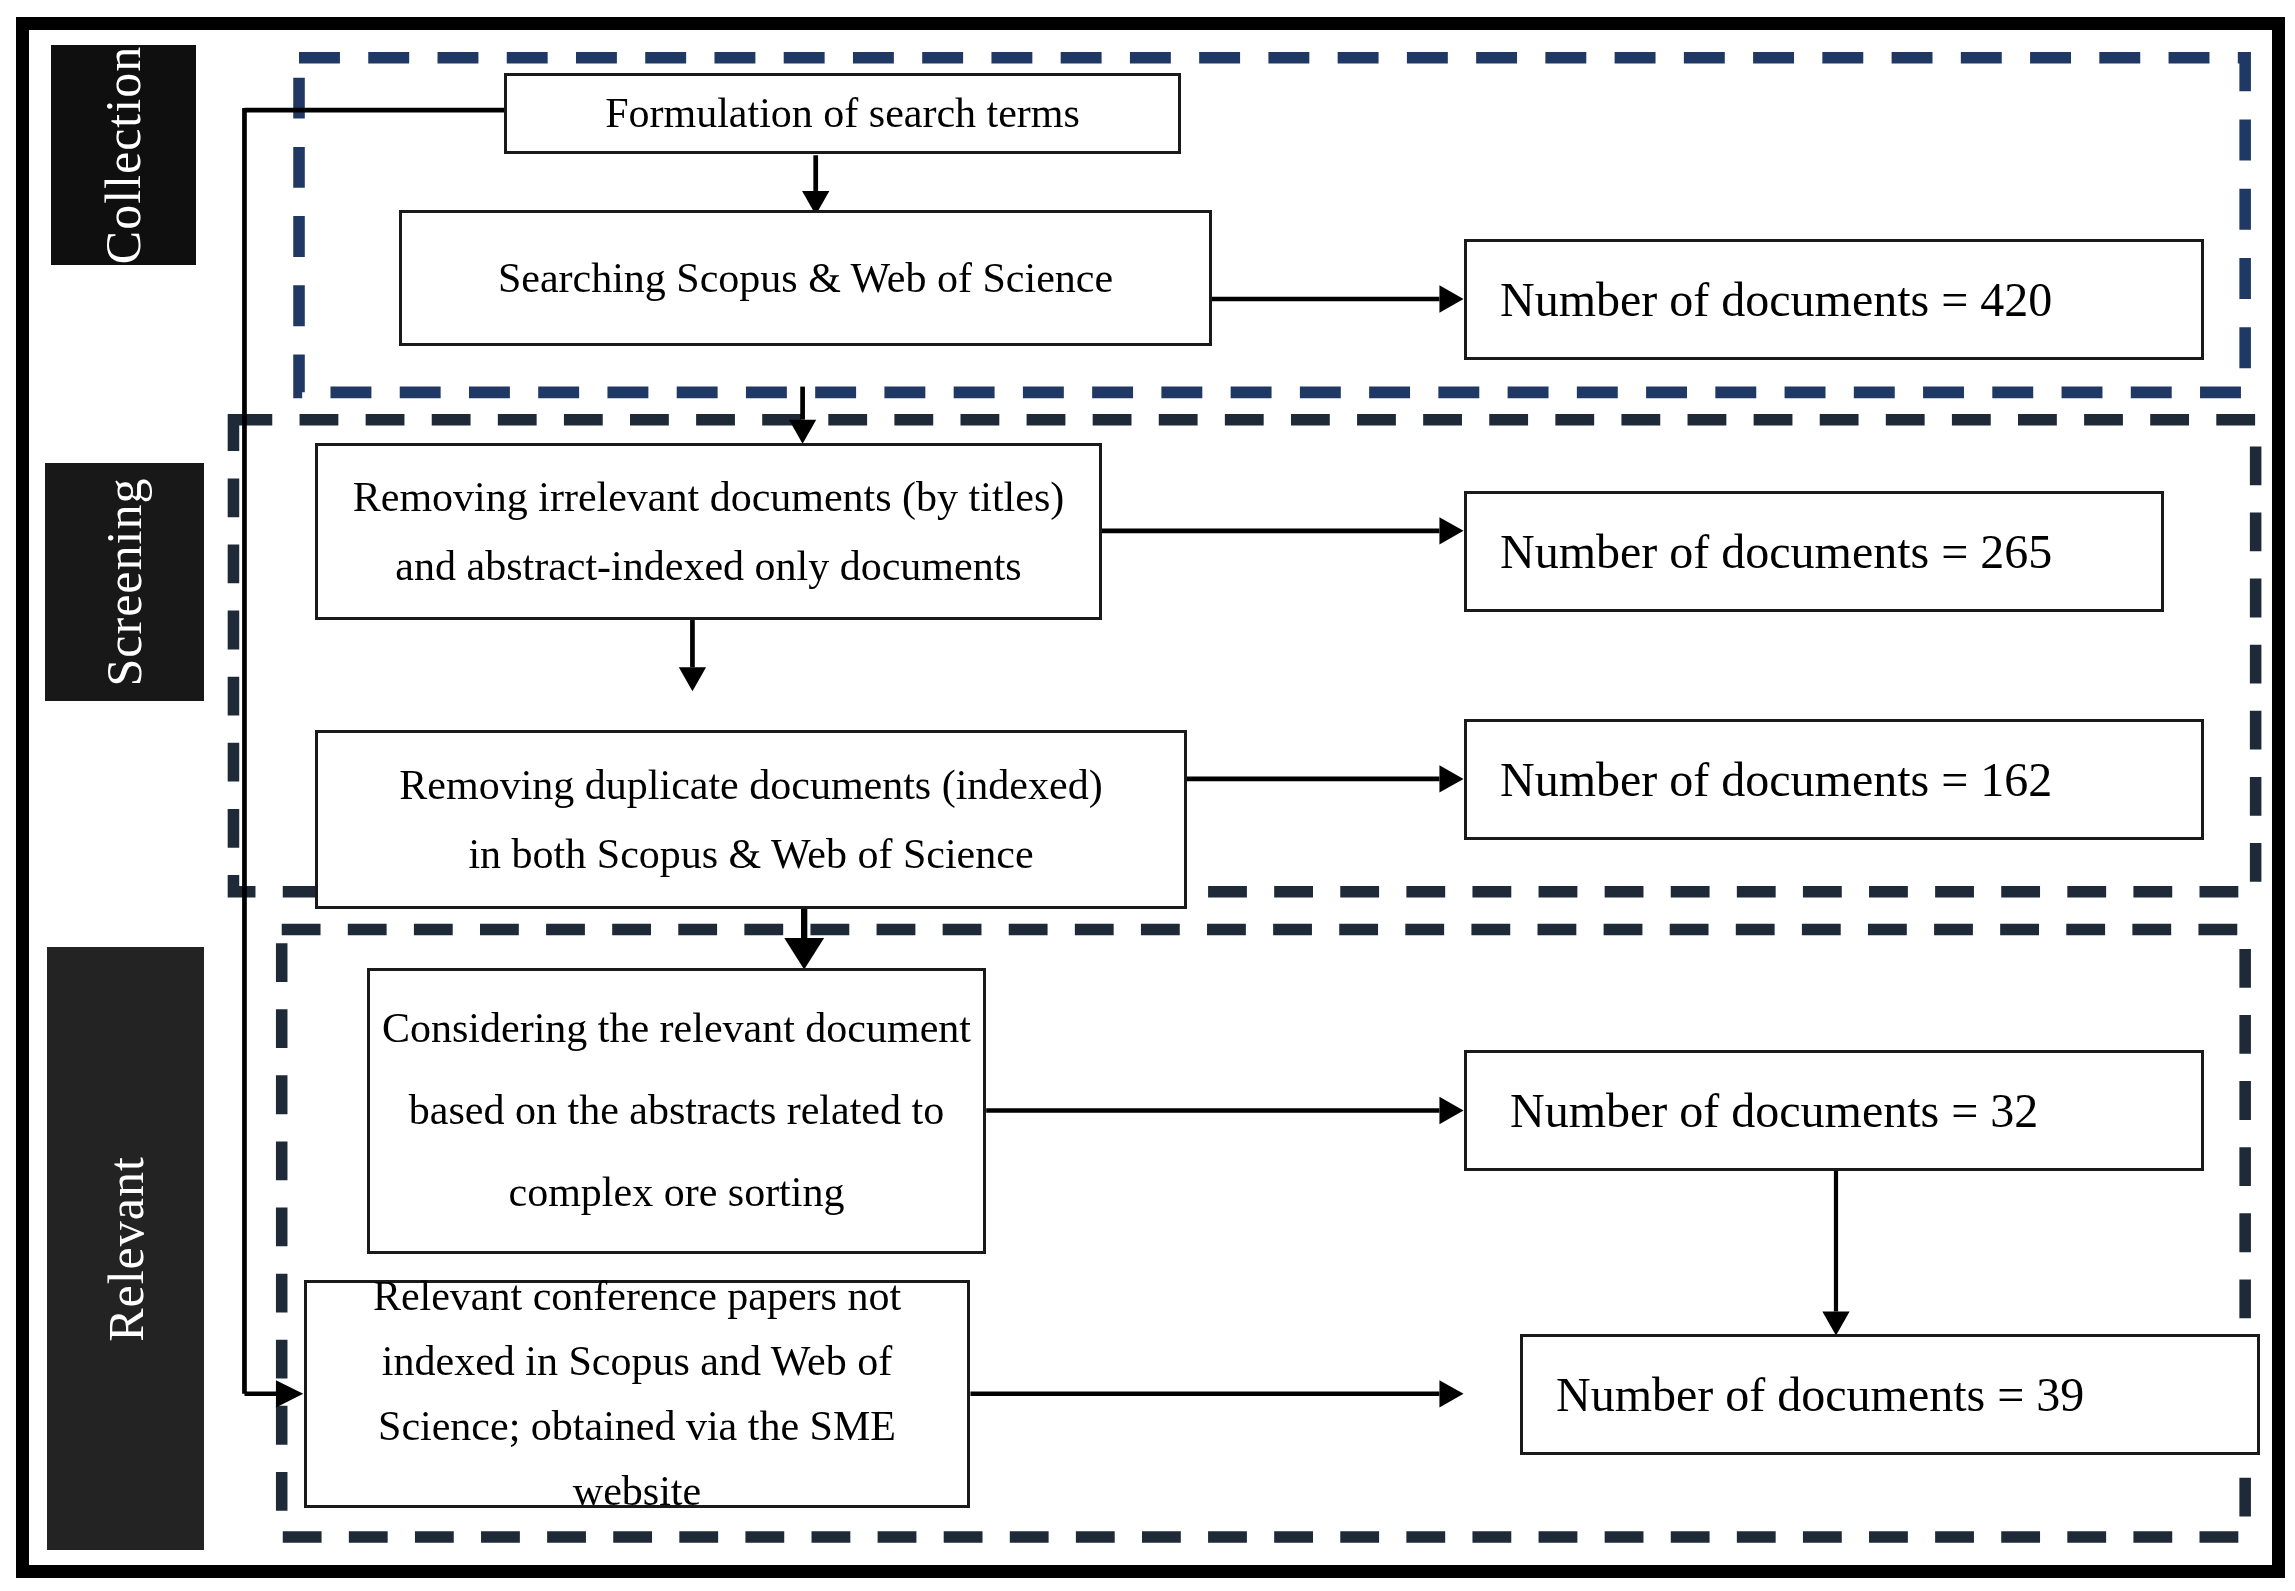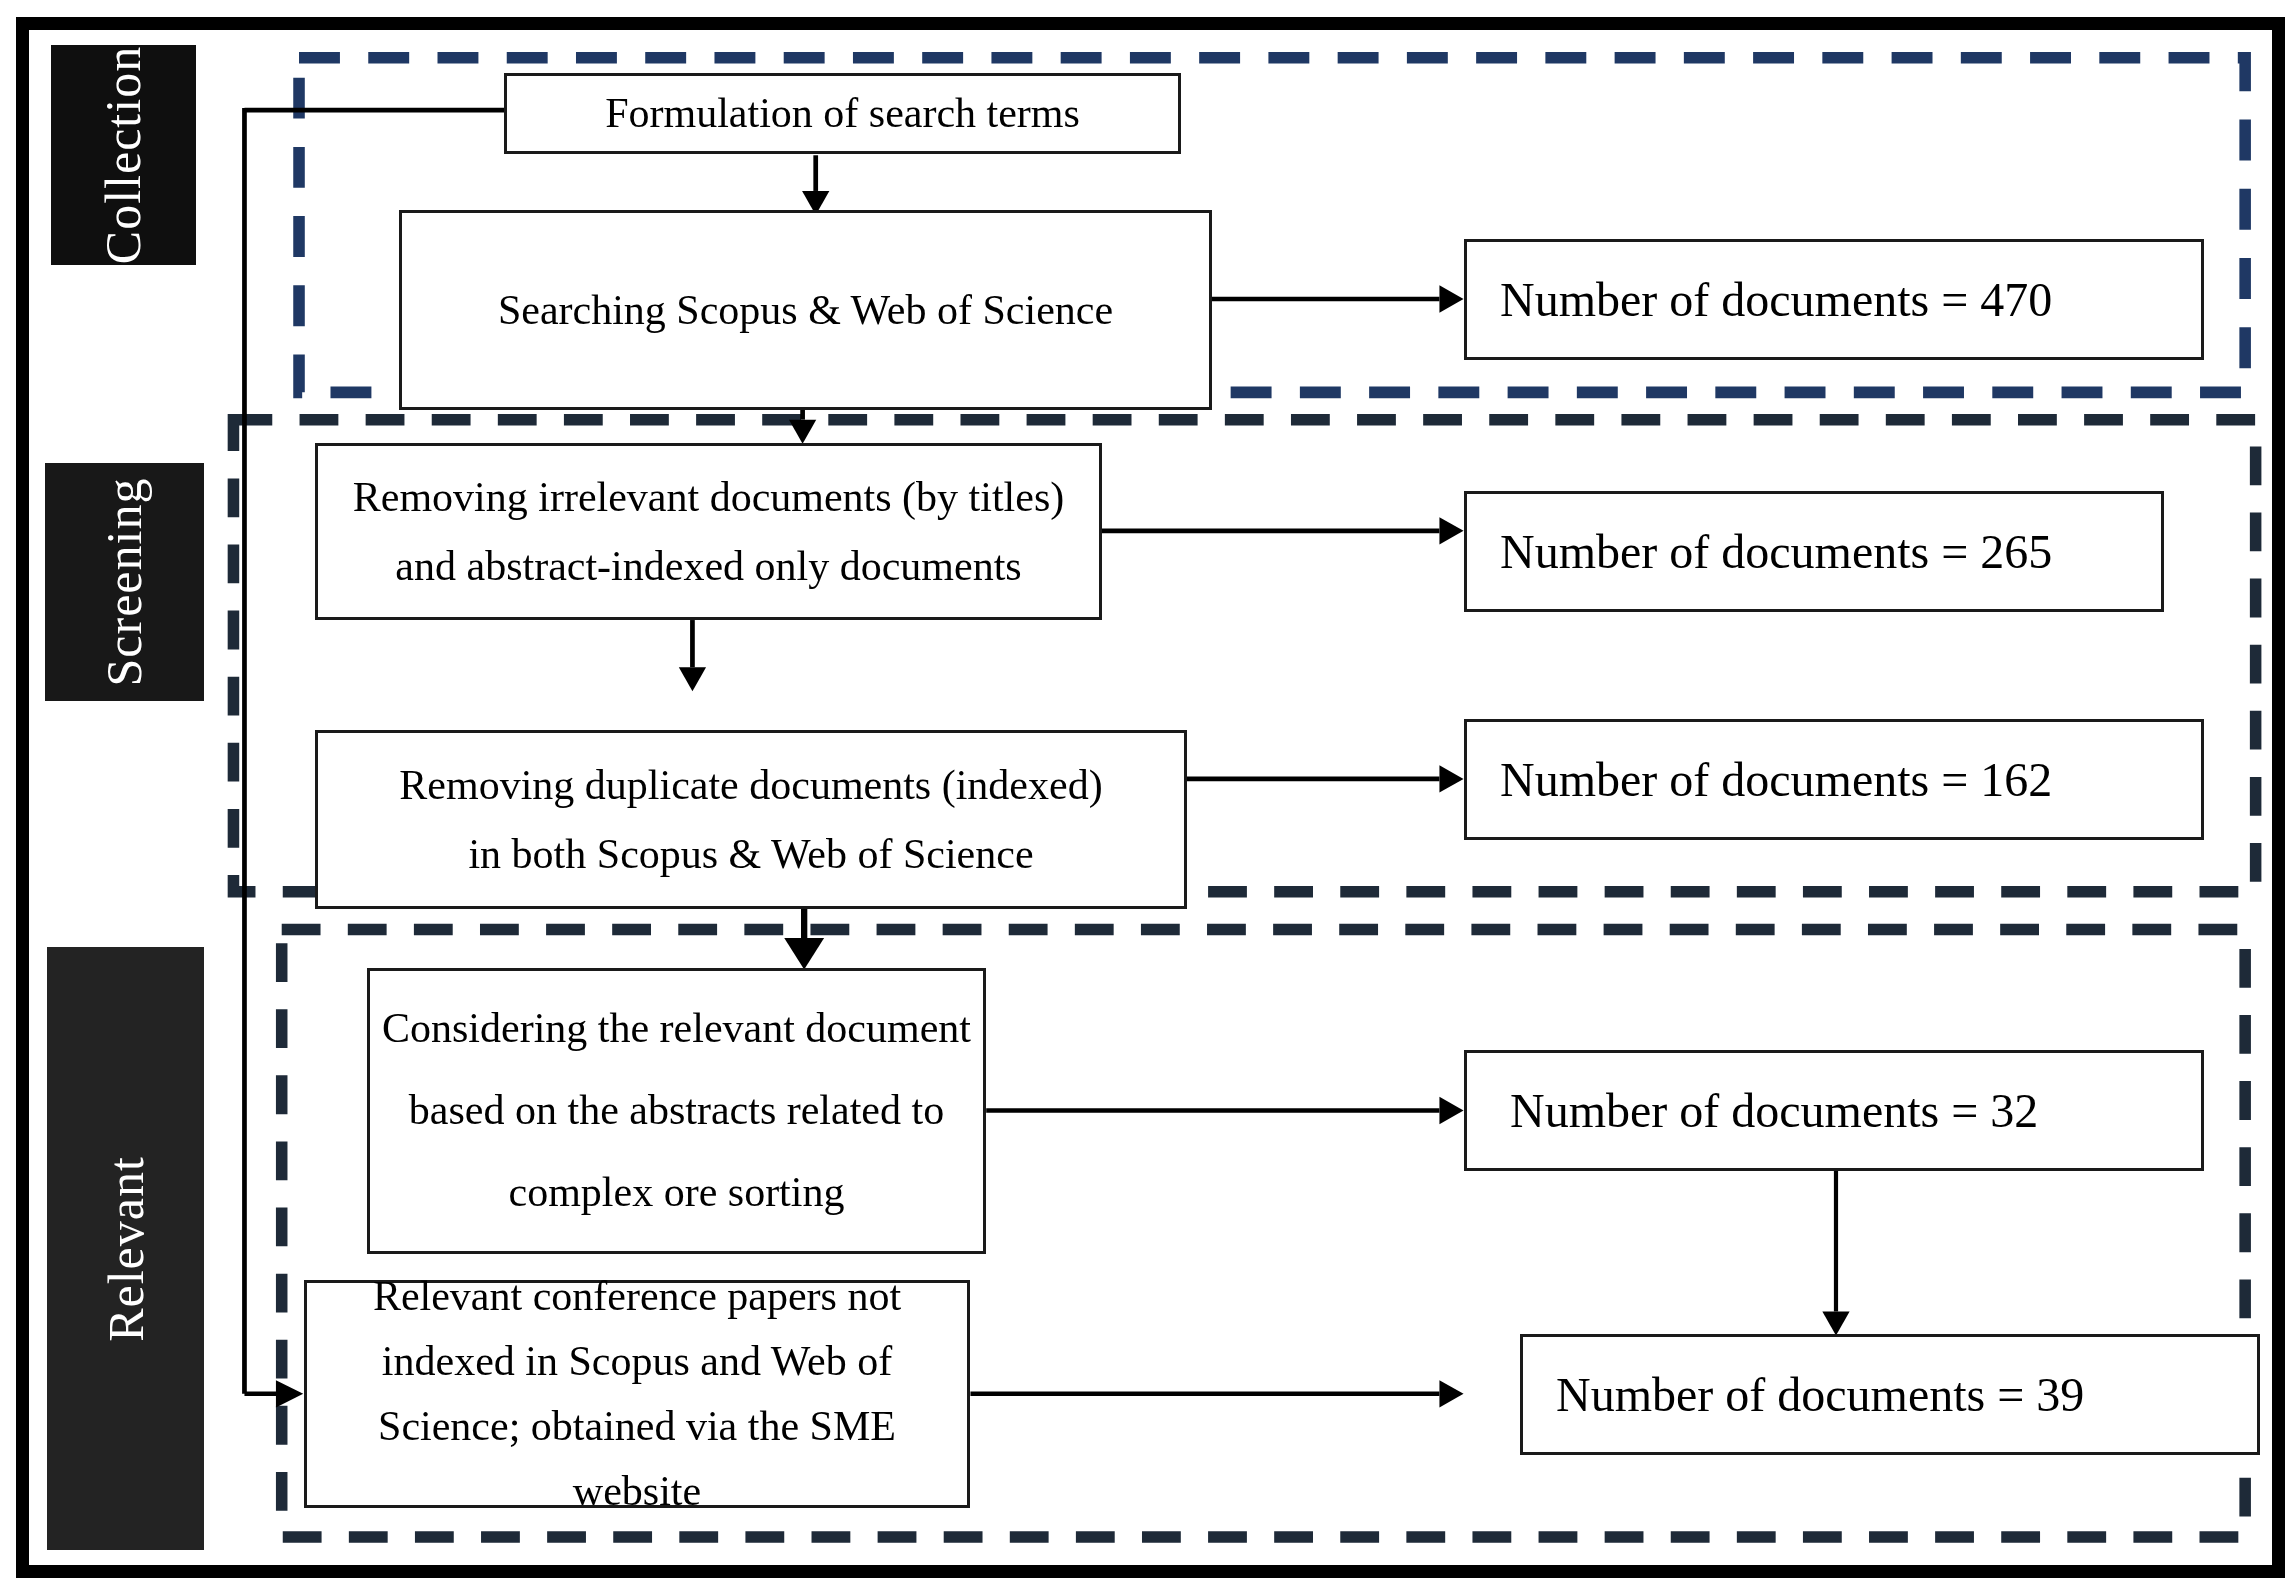--- a/index.html
+++ b/index.html
@@ -125,21 +125,21 @@
   <div class="stage" style="left:45px;top:463px;width:159px;height:238px;background:var(--stage-bg-2,#181818)">
     <span class="vtext">Screening</span>
   </div>
   <div class="stage" style="left:47px;top:947px;width:157px;height:603px;background:var(--stage-bg-3,#232323)">
     <span class="vtext">Relevant</span>
   </div>
 
   <div class="pbox" style="left:504px;top:73px;width:677px;height:81px;">
     <span class="box-text">Formulation of search terms</span>
   </div>
-  <div class="pbox" style="left:399px;top:210px;width:813px;height:200px;">
+  <div class="pbox" style="left:399px;top:210px;width:813px;height:136px;">
     <span class="box-text">Searching Scopus &amp; Web of Science</span>
   </div>
   <div class="pbox lh-tall" style="left:315px;top:443px;width:787px;height:177px;">
     <span class="box-text">Removing irrelevant documents (by titles)
 and abstract-indexed only documents</span>
   </div>
   <div class="pbox lh-tall" style="left:315px;top:730px;width:872px;height:179px;">
     <span class="box-text">Removing duplicate documents (indexed)
 in both Scopus &amp; Web of Science</span>
   </div>
@@ -148,21 +148,21 @@
 based on the abstracts related to
 complex ore sorting</span>
   </div>
   <div class="pbox lh-mid" style="left:304px;top:1280px;width:666px;height:228px;">
     <span class="box-text">Relevant conference papers not
 indexed in Scopus and Web of
 Science; obtained via the SME website</span>
   </div>
 
   <div class="nbox" style="left:1464px;top:239px;width:740px;height:121px;">
-    <span class="box-text">Number of documents = 470</span>
+    <span class="box-text">Number of documents = 420</span>
   </div>
   <div class="nbox" style="left:1464px;top:471px;width:700px;height:121px;margin-top:20px;">
     <span class="box-text">Number of documents = 265</span>
   </div>
   <div class="nbox" style="left:1464px;top:719px;width:740px;height:121px;">
     <span class="box-text">Number of documents = 162</span>
   </div>
   <div class="nbox" style="left:1464px;top:1050px;width:740px;height:121px;padding-left:10px;">
     <span class="box-text">Number of documents = 32</span>
   </div>

